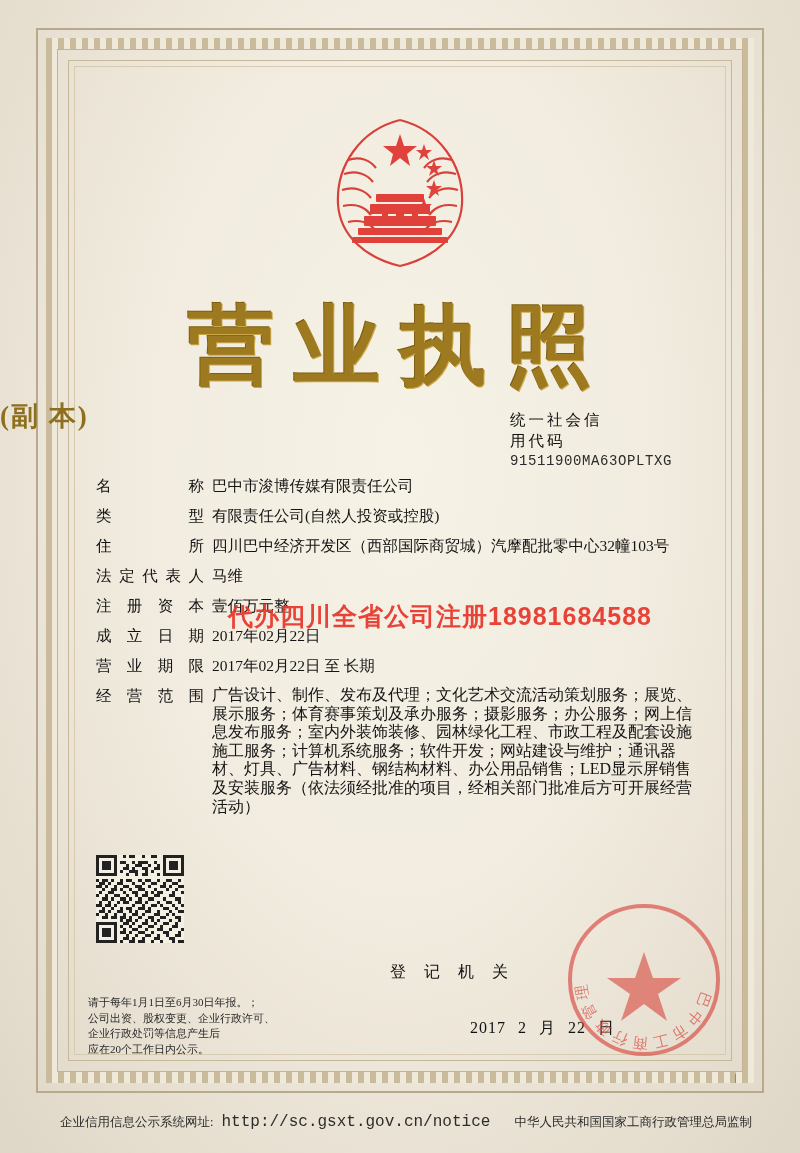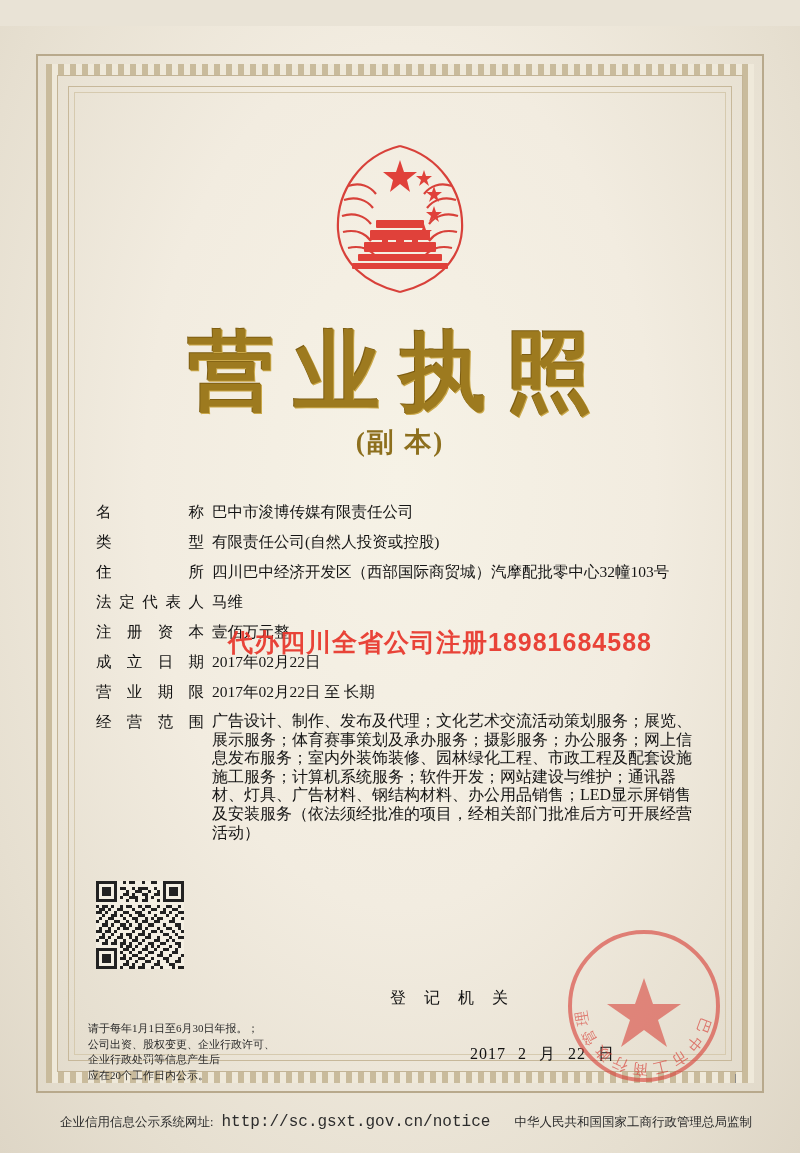--- a/index.html
+++ b/index.html
@@ -6,21 +6,20 @@
   body{
     width:800px;height:1153px;
     background:#e9e3d6;
     font-family:"Liberation Serif","DejaVu Serif",serif;
     position:relative;overflow:hidden;
   }
   .page{
     position:absolute;inset:0;
     background:
       radial-gradient(ellipse at 50% 40%, #f6f2e6 0%, #f2ece0 45%, #e6dfd0 80%, #ded6c6 100%);
-    margin-top: 26px;
   }
   
   .frame-outer{
     position:absolute;left:36px;top:28px;right:36px;bottom:60px;
     border:2px solid #b8a98c;
   }
   .frame-greek{
     position:absolute;left:46px;top:38px;right:46px;bottom:70px;
     border:11px solid transparent;
     border-image: repeating-linear-gradient(90deg,#c9bb9c 0 6px,#efe9da 6px 12px) 11 repeat;
@@ -41,21 +40,21 @@
   }
   
   .title{
     position:absolute;left:0;right:0;top:288px;text-align:center;
     font-family:"Liberation Serif","DejaVu Serif",serif;
     font-size:86px;font-weight:bold;letter-spacing:20px;
     color:#9d7a1f;
     text-shadow:1px 1px 0 #caa84a, -1px -1px 0 #7e5e12;
   }
   .subtitle{
-    position:absolute;left:0;right:0;top:398px;text-align:center;
+    position:absolute;left:0;right:0;top:398px;text-align:left;
     font-size:27px;font-weight:bold;color:#8d6f1d;letter-spacing:2px;
   }
   .credit-code{
     position:absolute;right:128px;top:410px;
     font-size:14.5px;color:#2b2b2b;letter-spacing:.5px;
     font-family:"Liberation Serif","DejaVu Serif",serif;
   }
   .credit-code .lbl{letter-spacing:3px;}
   .credit-code .num{font-family:"Liberation Mono","DejaVu Sans Mono",monospace;font-size:14px;letter-spacing:.6px;}
 
@@ -155,20 +154,24 @@
         <rect x="84" y="100" width="8" height="18"></rect>
         <rect x="70" y="104" width="6" height="14"></rect>
         <rect x="100" y="104" width="6" height="14"></rect>
       </g>
     </svg>
   </div>
 
   <div class="title">营业执照</div>
   <div class="subtitle">(副 本)</div>
 
+  <div class="credit-code">
+    <span class="lbl">统一社会信用代码</span>
+    <span class="num">91511900MA63OPLTXG</span>
+  </div>
 
   <div class="fields">
 
     <div class="row">
       <div class="lbl">
         <span>名</span>
         <span>称</span>
       </div>
       <div class="val">巴中市浚博传媒有限责任公司</div>
     </div>

